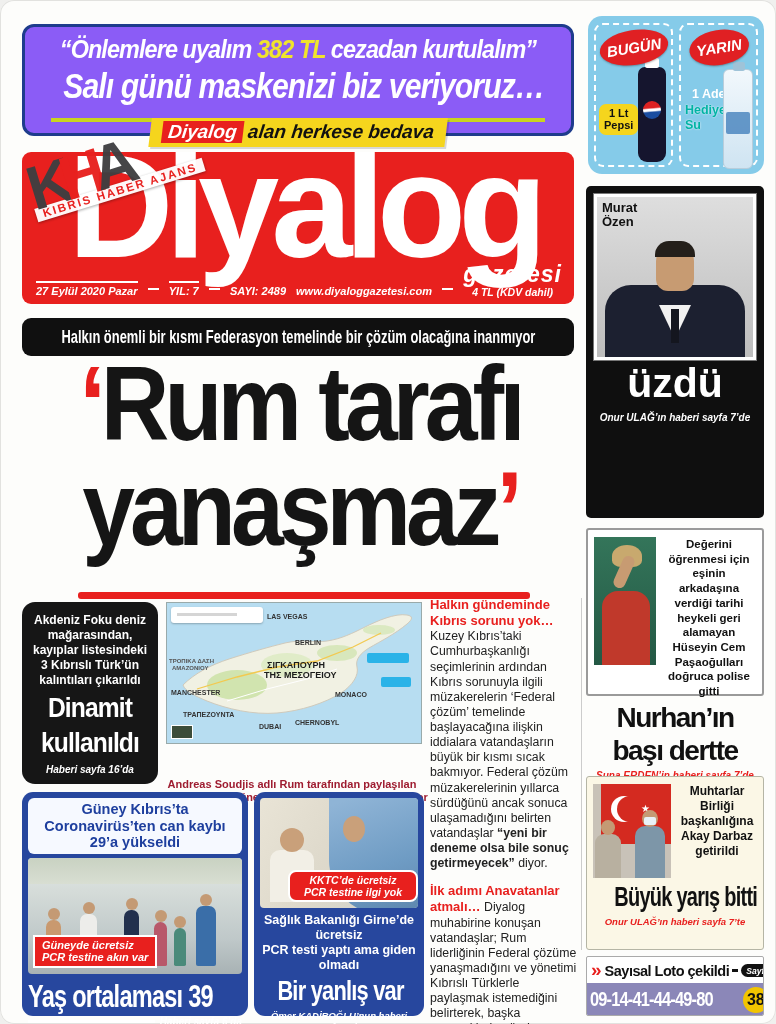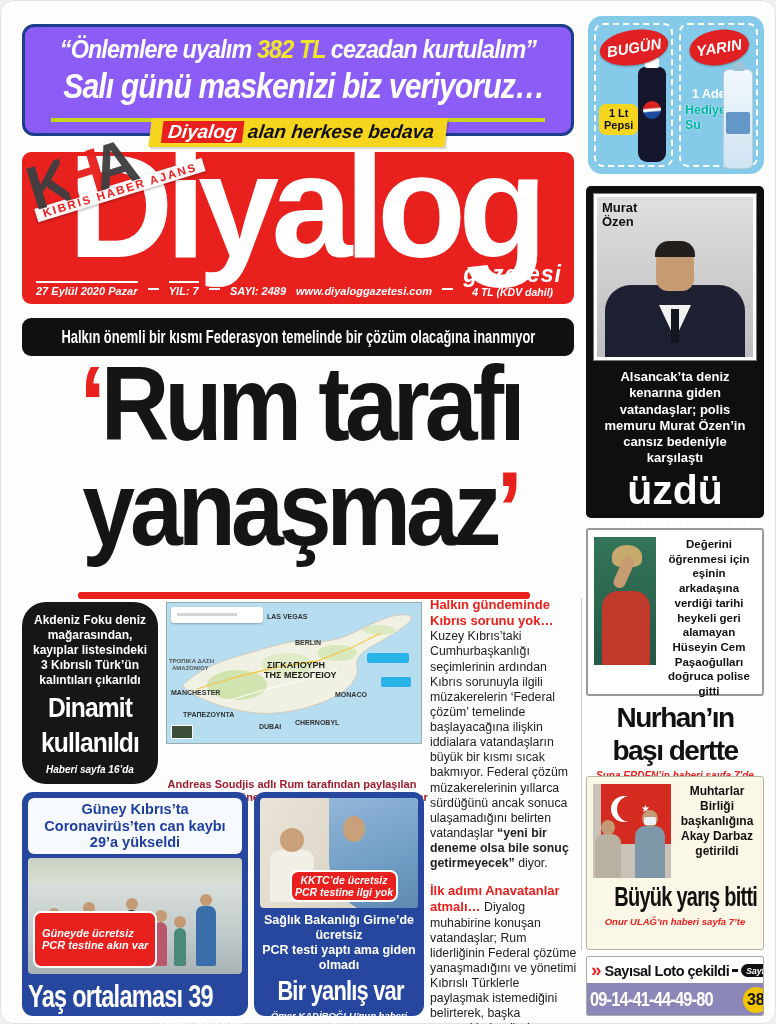--- a/index.html
+++ b/index.html
@@ -79,21 +79,21 @@
   .kicker span { color:#fff; font-weight:bold; font-size:19px; white-space:nowrap; transform:scaleX(.68); }
   .headline { position:absolute; left:8px; top:352px; width:584px; text-align:center;
     font-weight:bold; color:#151515; font-size:95px; letter-spacing:-5px; line-height:.98;
     transform:scaleY(1.12); transform-origin:top center; }
   .headline .q { color:#e8201e; }
   .headline-underline { position:absolute; left:78px; top:592px; width:452px; height:7px;
     background:#e8201e; border-radius:3px; }
 
   
   .dinamit { position:absolute; left:22px; top:602px; width:136px; height:182px; background:#161616;
-    border-radius:24px; color:#fff; text-align:center; padding:11px 7px; }
+    border-radius:13px; color:#fff; text-align:center; padding:11px 7px; }
   .dinamit-intro { font-size:12px; font-weight:bold; line-height:1.25; }
   .dinamit-title { font-size:28px; font-weight:bold; letter-spacing:-1px; line-height:1.02;
     margin-top:6px; white-space:nowrap; transform:scaleX(.88); }
   .dinamit-byline { font-size:10px; font-weight:bold; font-style:italic; margin-top:7px; }
 
   .map-box { position:absolute; left:166px; top:602px; width:256px; height:142px;
     background:#b7ddf1; border:1px solid #9aa; overflow:hidden; }
   .map-search { position:absolute; left:4px; top:4px; width:92px; height:16px; background:#fff;
     border-radius:3px; box-shadow:0 1px 2px rgba(0,0,0,.25); }
   .map-search::after { content:""; position:absolute; left:6px; top:6px; width:60px; height:3px; background:#d5d5d5; }
@@ -129,44 +129,44 @@
   .person { position:absolute; bottom:8px; border-radius:7px 7px 2px 2px; }
   .person::before { content:""; position:absolute; top:-12px; left:50%; transform:translateX(-50%);
     width:12px; height:12px; border-radius:50%; background:#c49a74; }
   .p1 { left:18px; width:15px; height:46px; background:#c9996f; }
   .p2 { left:52px; width:17px; height:52px; background:#ededea; }
   .p3 { left:96px; width:15px; height:56px; background:#22304d; }
   .p4 { left:126px; width:13px; height:44px; background:#b8586a; }
   .p5 { left:168px; width:20px; height:60px; background:#3a6ea8; }
   .p6 { left:146px; width:12px; height:38px; background:#4a8a7a; }
   .covid-badge { position:absolute; left:5px; bottom:6px; background:#e8201e; border:2px solid #fff;
-    border-radius:8px; color:#fff; font-weight:bold; font-style:italic; font-size:11px;
-    line-height:1.15; padding:14px 7px; }
+    border-radius:0; color:#fff; font-weight:bold; font-style:italic; font-size:11px;
+    line-height:1.15; padding:2px 7px; }
   .covid-title { margin-top:5px; color:#fff; font-weight:bold; font-size:31px; letter-spacing:-1px;
     white-space:nowrap; transform:scaleX(.76); transform-origin:left; }
   .covid-bottom { display:flex; align-items:center; gap:5px; margin-top:1px; }
   .covid-bottom .rule { flex:1; height:3px; background:#fff; }
   .covid-bottom span { color:#fff; font-size:10px; font-weight:bold; font-style:italic; white-space:nowrap; }
 
   .covid-center { position:absolute; left:254px; top:792px; width:170px; height:224px;
     background:#27479e; border-radius:11px; padding:6px; }
   .pcr-photo { position:relative; height:110px; border-radius:4px; overflow:hidden;
     background:linear-gradient(120deg,#e9e4d6 0%,#ded9cb 45%,#cfd2cc 100%); }
   .pcr-patient { position:absolute; left:10px; bottom:6px; width:44px; height:52px;
     background:#f2efe6; border-radius:10px 10px 0 0; }
   .pcr-patient::before { content:""; position:absolute; top:-22px; left:10px; width:24px; height:24px;
     border-radius:50%; background:#c9a07a; }
   .pcr-worker { position:absolute; right:-6px; top:-8px; width:95px; height:125px;
     background:linear-gradient(160deg,#8fb4d6 10%,#6f9cc4 60%,#5c85ad 100%);
     border-radius:0 0 0 55px; }
   .pcr-worker::before { content:""; position:absolute; left:14px; top:26px; width:22px; height:26px;
     border-radius:50%; background:#c9a07a; }
-  .pcr-badge { position:absolute; right:20px; bottom:6px; background:#e8201e; border:2px solid #fff;
+  .pcr-badge { position:absolute; right:0; bottom:6px; background:#e8201e; border:2px solid #fff;
     border-radius:8px; color:#fff; font-weight:bold; font-style:italic; font-size:10.5px;
-    line-height:1.15; padding:2px 3px; text-align:center; }
+    line-height:1.15; padding:2px 14px; text-align:center; }
   .covid-c-sub { margin-top:5px; color:#fff; font-weight:bold; font-size:12.5px; text-align:center; line-height:1.2; }
   .covid-c-title { margin-top:2px; color:#fff; font-weight:bold; font-size:28px; letter-spacing:-1px;
     text-align:center; white-space:nowrap; transform:scaleX(.78); }
   .covid-c-byline { color:#fff; font-size:9.5px; font-weight:bold; font-style:italic; text-align:center; margin-top:3px; }
 
   
   .police { position:absolute; left:586px; top:186px; width:178px; height:332px; background:#0f0f0f;
     border-radius:5px; padding:8px 8px 6px; }
   .police-photo { position:relative; height:166px; background:linear-gradient(#dedede,#bdbdbd);
     border:3px solid #fff; outline:1px solid #777; overflow:hidden; }
@@ -394,21 +394,20 @@
     <div class="police-photo">
       <div class="police-label">
         <div>Murat</div>
         <div>Özen</div>
       </div>
       <div class="police-shoulders"></div>
       <div class="police-shirt"></div>
       <div class="police-tie"></div>
       <div class="police-head"></div>
     </div>
-    <div class="police-intro">Alsancak’ta deniz kenarına giden vatandaşlar; polis memuru Murat Özen’in cansız bedeniyle karşılaştı</div>
     <div class="police-title">üzdü</div>
     <div class="police-byline">Onur ULAĞ’ın haberi sayfa 7’de</div>
   </div>
 
   <div class="nurhan">
     <div class="nurhan-top">
       <div class="nurhan-photo">
         <div class="nurhan-body"></div>
         <div class="nurhan-hair"></div>
         <div class="nurhan-arm"></div>

